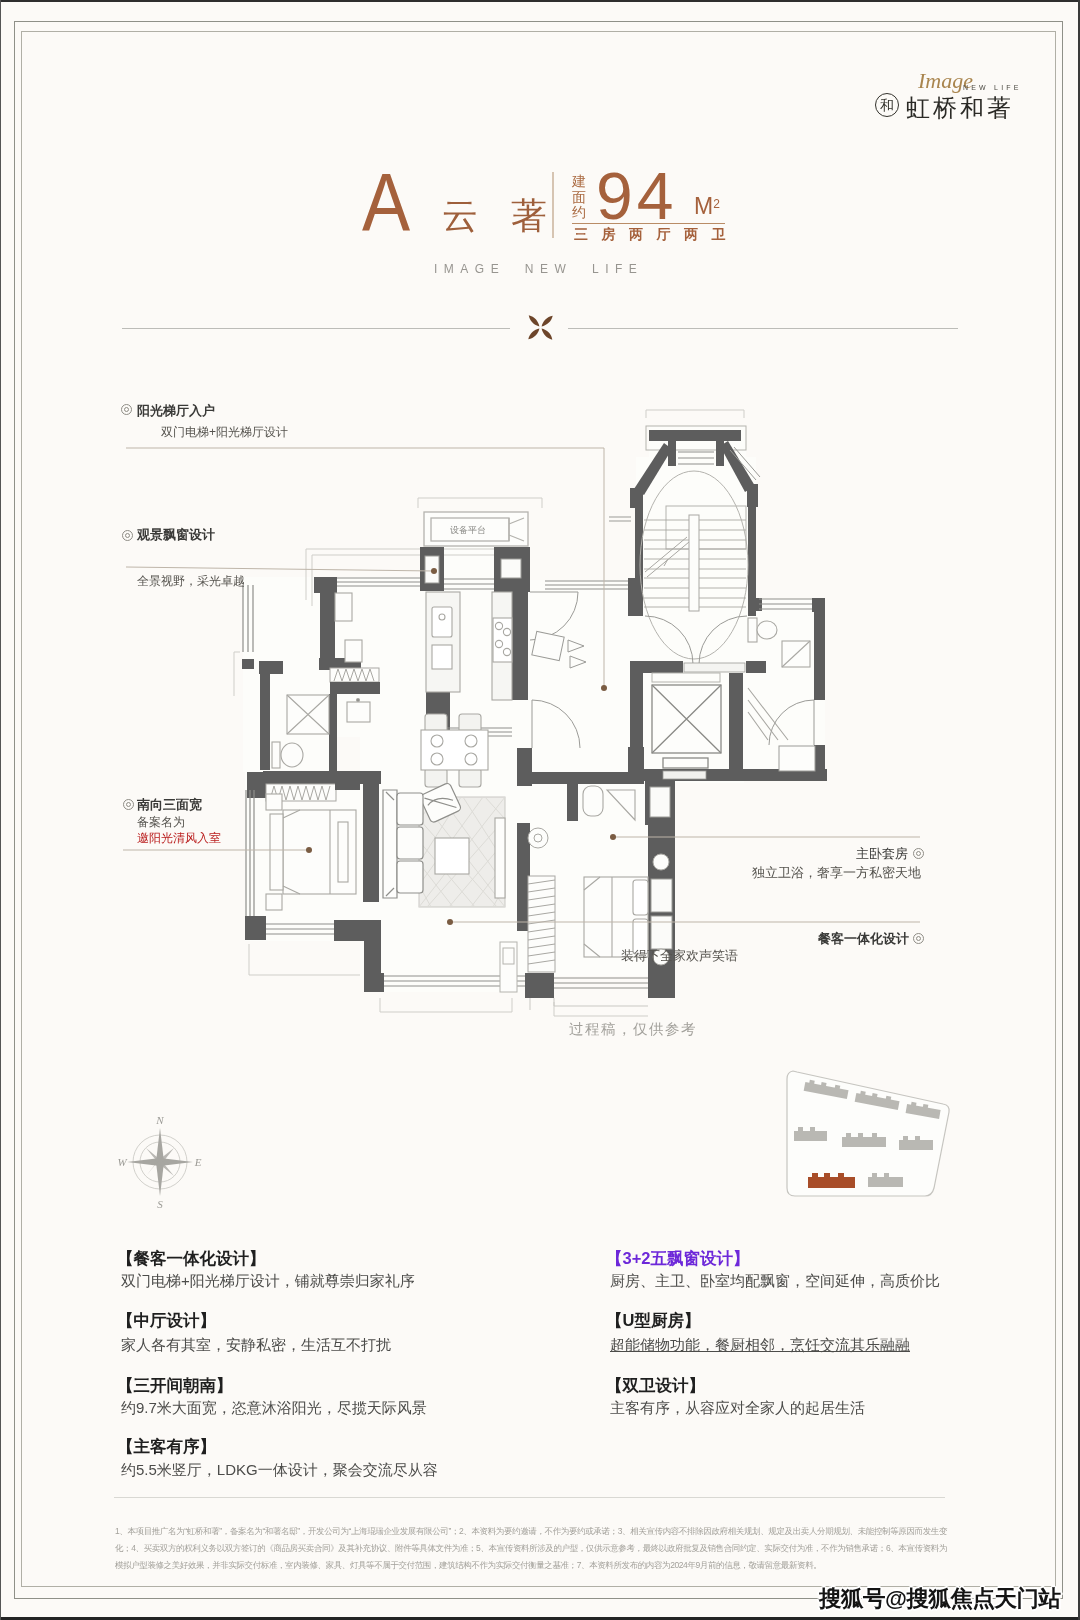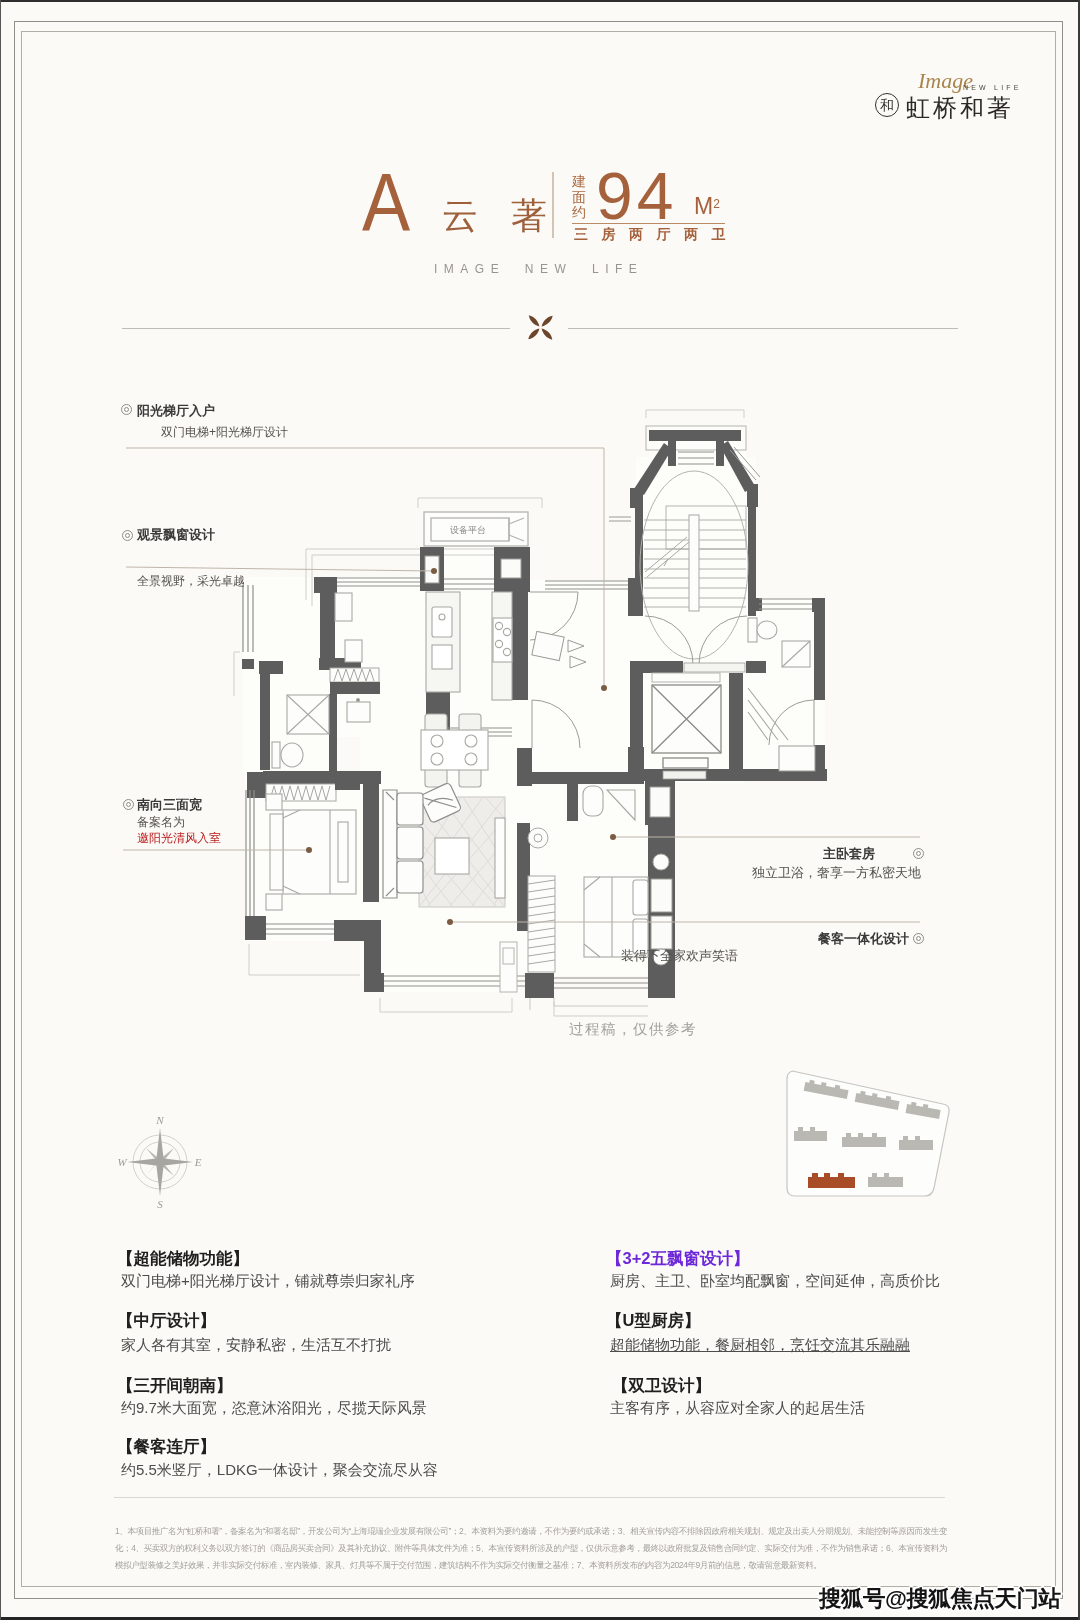--- a/index.html
+++ b/index.html
@@ -565,47 +565,47 @@
 <div class="abs" style="left:137px;top:573px;font-size:12px;color:#55534e;">全景视野，采光卓越</div>
 
 <div class="abs" style="left:123px;top:799px;width:9px;height:9px;border:1px solid #8f8d86;border-radius:50%;">
     <div class="abs" style="left:2px;top:2px;width:3px;height:3px;border:1px solid #8f8d86;border-radius:50%;"></div>
   </div>
 
 <div class="abs" style="left:137px;top:796px;font-size:13px;font-weight:bold;color:#3a3a38;">南向三面宽</div>
 <div class="abs" style="left:137px;top:814px;font-size:12px;color:#55534e;">备案名为</div>
 <div class="abs" style="left:137px;top:830px;font-size:12px;color:#b91c1c;">邀阳光清风入室</div>
 
-<div class="abs" style="left:675px;top:845px;width:200px;text-align:right;font-size:13px;font-weight:bold;color:#3a3a38;">主卧套房</div>
+<div class="abs" style="left:708px;top:845px;width:200px;text-align:right;font-size:13px;font-weight:normal;color:#3a3a38;">主卧套房</div>
 <div class="abs" style="left:913px;top:848px;width:9px;height:9px;border:1px solid #8f8d86;border-radius:50%;">
     <div class="abs" style="left:2px;top:2px;width:3px;height:3px;border:1px solid #8f8d86;border-radius:50%;"></div>
   </div>
 <div class="abs" style="left:621px;top:864px;width:300px;text-align:right;font-size:13px;color:#55534e;">独立卫浴，奢享一方私密天地</div>
 
 <div class="abs" style="left:709px;top:930px;width:200px;text-align:right;font-size:13px;font-weight:bold;color:#3a3a38;">餐客一体化设计</div>
 <div class="abs" style="left:913px;top:933px;width:9px;height:9px;border:1px solid #8f8d86;border-radius:50%;">
     <div class="abs" style="left:2px;top:2px;width:3px;height:3px;border:1px solid #8f8d86;border-radius:50%;"></div>
   </div>
 <div class="abs" style="left:621px;top:947px;width:300px;font-size:13px;color:#55534e;">装得下全家欢声笑语</div>
 
 <div class="abs" style="left:569px;top:1020px;font-size:14.5px;color:#a2a09b;letter-spacing:1.5px;">过程稿，仅供参考</div>
 
-<div class="abs" style="left:117px;top:1248px;font-size:16.5px;font-weight:bold;color:#1f1f1f;">【超能储物功能】</div>
+<div class="abs" style="left:117px;top:1248px;font-size:16.5px;font-weight:bold;color:#1f1f1f;">【餐客一体化设计】</div>
 <div class="abs" style="left:121px;top:1272px;font-size:15px;color:#4c4c4a;">双门电梯+阳光梯厅设计，铺就尊崇归家礼序</div>
 <div class="abs" style="left:117px;top:1310px;font-size:16.5px;font-weight:bold;color:#1f1f1f;">【中厅设计】</div>
 <div class="abs" style="left:121px;top:1336px;font-size:15px;color:#4c4c4a;">家人各有其室，安静私密，生活互不打扰</div>
 <div class="abs" style="left:117px;top:1375px;font-size:16.5px;font-weight:bold;color:#1f1f1f;">【三开间朝南】</div>
 <div class="abs" style="left:121px;top:1399px;font-size:15px;color:#4c4c4a;">约9.7米大面宽，恣意沐浴阳光，尽揽天际风景</div>
-<div class="abs" style="left:117px;top:1436px;font-size:16.5px;font-weight:bold;color:#1f1f1f;">【餐客连厅】</div>
+<div class="abs" style="left:117px;top:1436px;font-size:16.5px;font-weight:bold;color:#1f1f1f;">【主客有序】</div>
 <div class="abs" style="left:121px;top:1461px;font-size:15px;color:#4c4c4a;">约5.5米竖厅，LDKG一体设计，聚会交流尽从容</div>
 
 <div class="abs" style="left:606px;top:1248px;font-size:16.5px;font-weight:bold;color:#6d28d9;">【3+2五飘窗设计】</div>
 <div class="abs" style="left:610px;top:1272px;font-size:15px;color:#4c4c4a;">厨房、主卫、卧室均配飘窗，空间延伸，高质价比</div>
 <div class="abs" style="left:606px;top:1310px;font-size:16.5px;font-weight:bold;color:#1f1f1f;">【U型厨房】</div>
 <div class="abs" style="left:610px;top:1336px;font-size:15px;color:#4c4c4a;text-decoration:underline;">超能储物功能，餐厨相邻，烹饪交流其乐融融</div>
-<div class="abs" style="left:606px;top:1375px;font-size:16.5px;font-weight:bold;color:#1f1f1f;margin-left:6px;">【双卫设计】</div>
+<div class="abs" style="left:606px;top:1375px;font-size:16.5px;font-weight:bold;color:#1f1f1f;">【双卫设计】</div>
 <div class="abs" style="left:610px;top:1399px;font-size:15px;color:#4c4c4a;">主客有序，从容应对全家人的起居生活</div>
 
 <div class="abs" style="left:114px;top:1497px;width:831px;height:1px;background:#d9d8d3;"></div>
 
 <div class="abs" style="left:115px;top:1523px;width:832px;font-size:8.5px;letter-spacing:-0.4px;line-height:17px;color:#a3a19b;text-align:justify;">1、本项目推广名为“虹桥和著”，备案名为“和著名邸”，开发公司为“上海琨瑞企业发展有限公司”；2、本资料为要约邀请，不作为要约或承诺；3、相关宣传内容不排除因政府相关规划、规定及出卖人分期规划、未能控制等原因而发生变化；4、买卖双方的权利义务以双方签订的《商品房买卖合同》及其补充协议、附件等具体文件为准；5、本宣传资料所涉及的户型，仅供示意参考，最终以政府批复及销售合同约定、实际交付为准，不作为销售承诺；6、本宣传资料为模拟户型装修之美好效果，并非实际交付标准，室内装修、家具、灯具等不属于交付范围，建筑结构不作为实际交付衡量之基准；7、本资料所发布的内容为2024年9月前的信息，敬请留意最新资料。</div>
 
 <div class="abs" style="left:819px;top:1583px;font-size:22.5px;font-weight:bold;color:#141414;letter-spacing:-0.5px;white-space:nowrap;text-shadow:-2px 0 0 #fff,2px 0 0 #fff,0 -2px 0 #fff,0 2px 0 #fff,-1px -1px 0 #fff,1px 1px 0 #fff,-1px 1px 0 #fff,1px -1px 0 #fff;">搜狐号@搜狐焦点天门站</div>
 
 </body></html>

